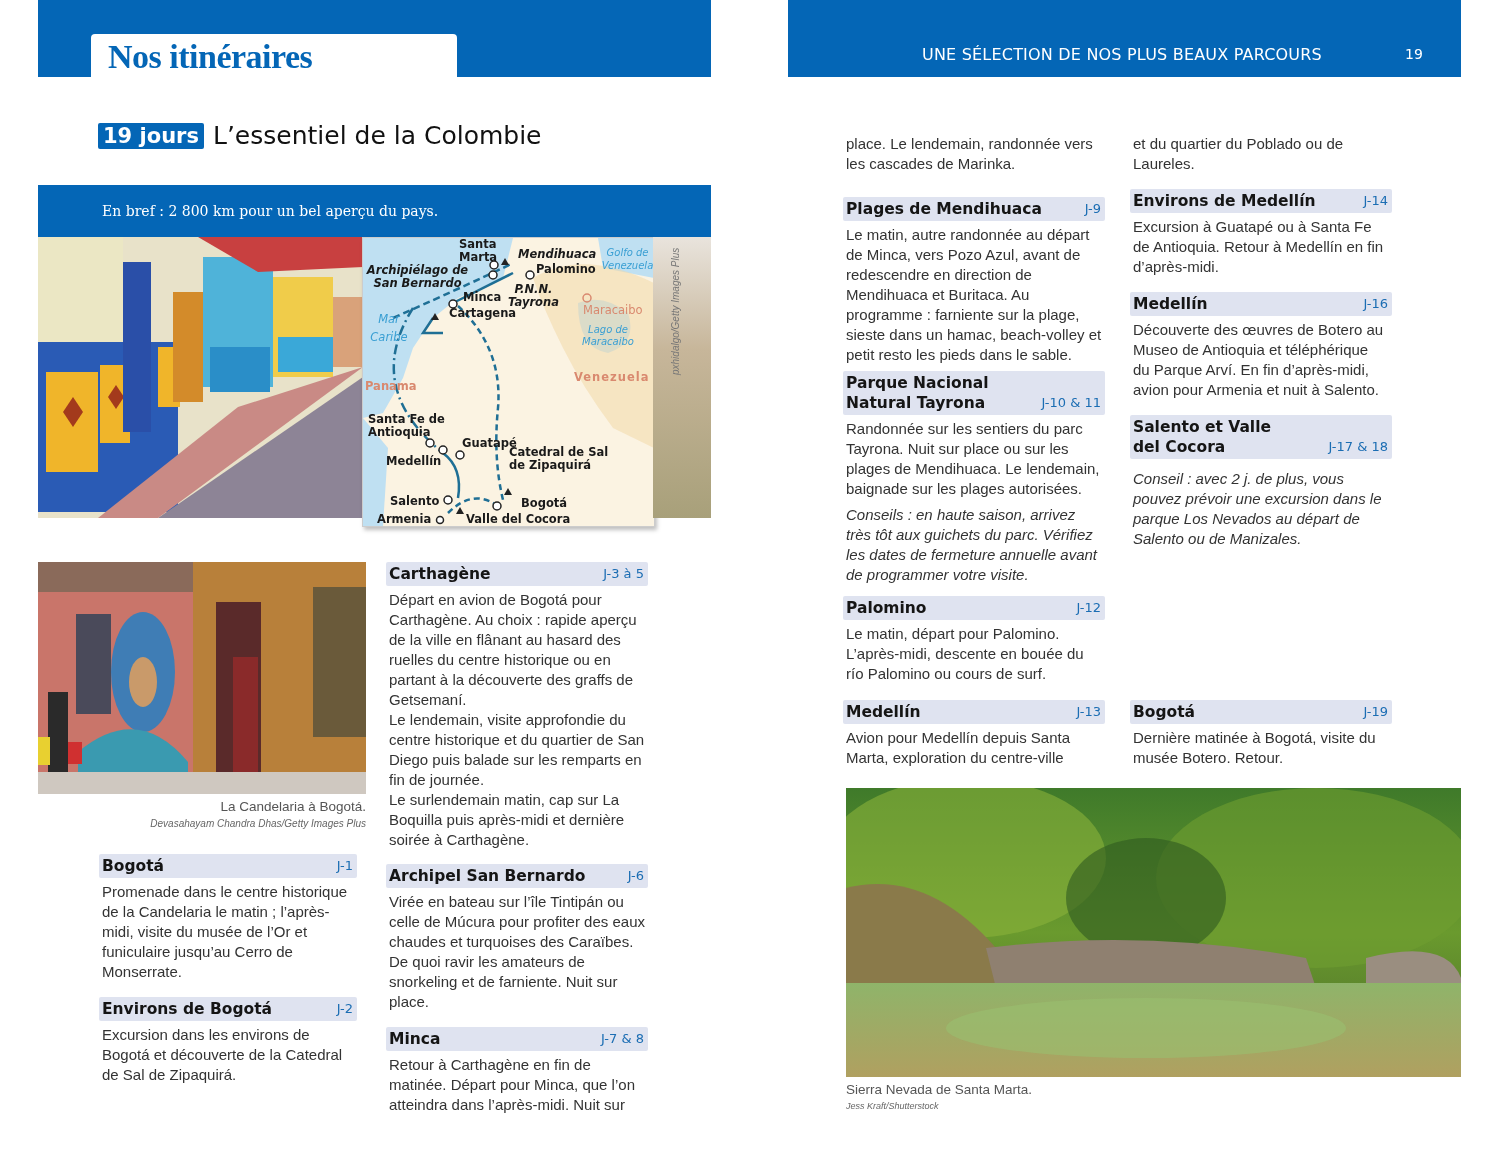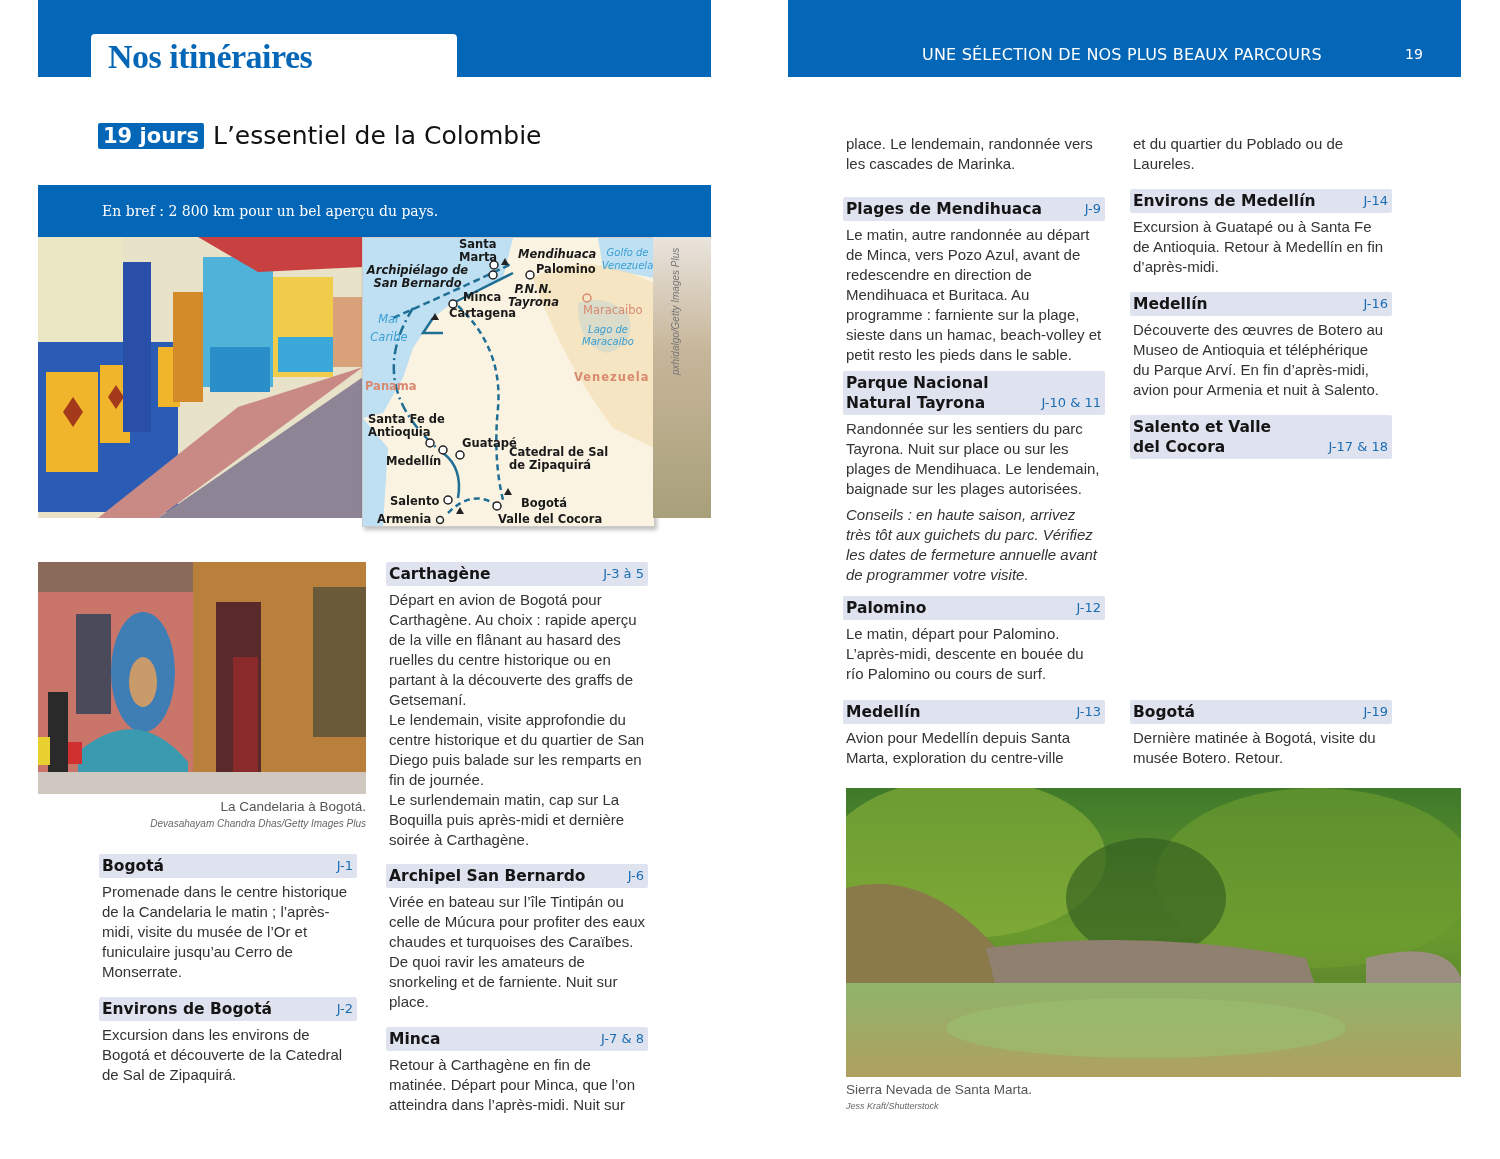--- a/index.html
+++ b/index.html
@@ -113,21 +113,21 @@
   <div class="maplabel sea" style="left:217px; top:86px; width:56px; font-size:10px; text-align:center; line-height:12px;">Lago de Maracaibo</div>
   <div class="maplabel ctry" style="left:211px; top:133px;">Venezuela</div>
   <div class="maplabel ctry" style="left:2px; top:142px; letter-spacing:0;">Panama</div>
   <div class="maplabel" style="left:5px; top:175px; width:80px;">Santa Fe de Antioquia</div>
   <div class="maplabel" style="left:99px; top:199px;">Guatapé</div>
   <div class="maplabel" style="left:23px; top:217px;">Medellín</div>
   <div class="maplabel" style="left:146px; top:208px; width:110px;">Catedral de Sal de Zipaquirá</div>
   <div class="maplabel" style="left:27px; top:257px;">Salento</div>
   <div class="maplabel" style="left:14px; top:275px;">Armenia</div>
   <div class="maplabel" style="left:158px; top:259px;">Bogotá</div>
-  <div class="maplabel" style="left:103px; top:275px;margin-left:32px;">Valle del Cocora</div>
+  <div class="maplabel" style="left:103px; top:275px;">Valle del Cocora</div>
 </div>
 <div class="abs" style="left:653px; top:237px; width:58px; height:281px; background:linear-gradient(180deg,#e9e4dd 0%,#c7b69a 40%,#a8a07a 100%);"></div>
 <div class="vcredit" style="left:670px; top:375px;">pxhidalgo/Getty Images Plus</div>
 
 <div class="abs photo" style="left:38px; top:562px; width:328px; height:232px;">
   <svg width="328" height="232" viewBox="0 0 328 232">
     <rect width="328" height="232" fill="#c9756a"></rect>
     <rect x="0" y="0" width="155" height="30" fill="#8a6a5a"></rect>
     <rect x="38" y="52" width="35" height="100" fill="#4a4a5a"></rect>
     <ellipse cx="105" cy="110" rx="32" ry="60" fill="#3f7db5"></ellipse>
@@ -247,20 +247,21 @@
   </div>
   <div class="sec-body">Découverte des œuvres de Botero au Museo de Antioquia et téléphérique du Parque Arví. En fin d’après-midi, avion pour Armenia et nuit à Salento.</div>
 </div>
 
 <div class="abs section" style="left:1130px; top:415px; width:262px;">
   <div class="sec-head">
     <span class="sec-name" style="width:150px;">Salento et Valle del Cocora</span>
     <span class="sec-day">J-17 &amp; 18</span>
   </div>
   <div class="sec-body">
+    <div class="tip">Conseil : avec 2 j. de plus, vous pouvez prévoir une excursion dans le parque Los Nevados au départ de Salento ou de Manizales.</div>
   </div>
 </div>
 
 <div class="abs section" style="left:1130px; top:700px; width:262px;">
   <div class="sec-head">
     <span class="sec-name">Bogotá</span>
     <span class="sec-day">J-19</span>
   </div>
   <div class="sec-body">Dernière matinée à Bogotá, visite du musée Botero. Retour.</div>
 </div>

